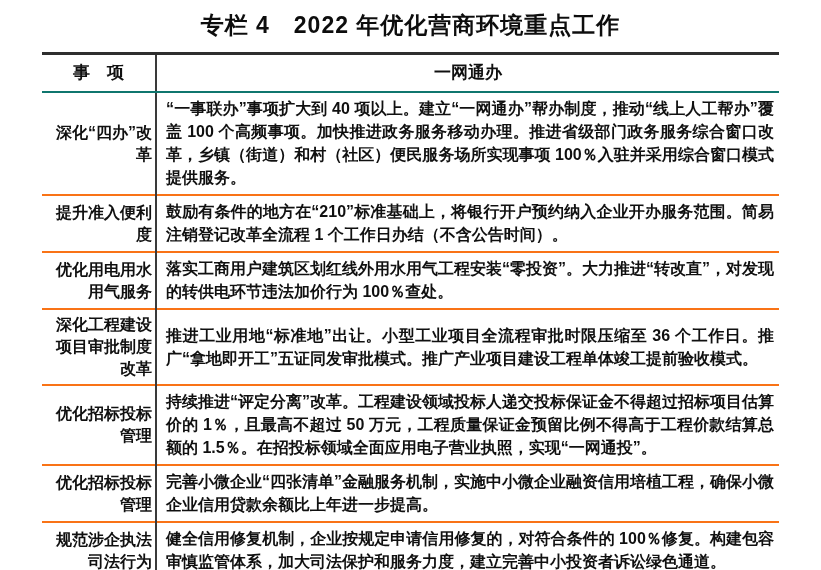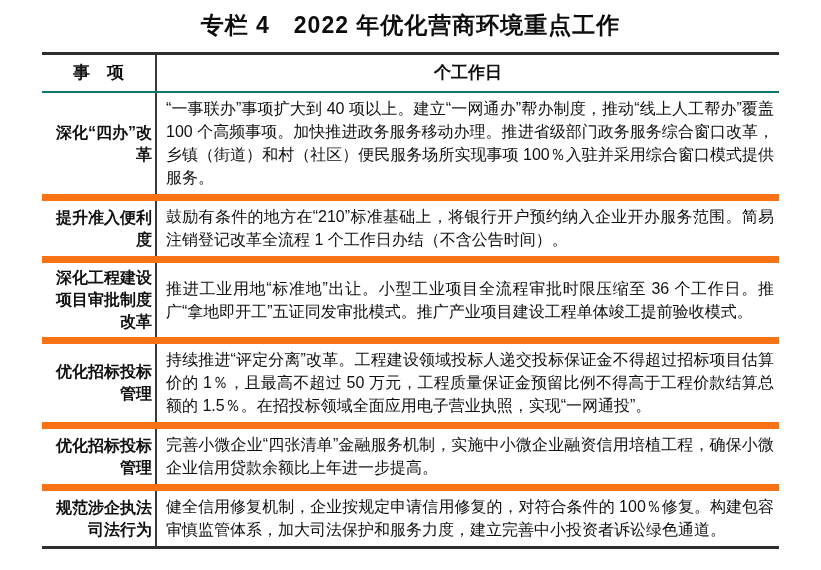--- a/index.html
+++ b/index.html
@@ -40,67 +40,71 @@
   }
   table.policy-table thead th {
     font-weight: bold;
     font-size: 17px;
     text-align: center;
     vertical-align: middle;
     padding: 6px 4px 7px 4px;
     border-bottom: 2px solid #0f766e;
   }
   table.policy-table tbody tr + tr td {
-    border-top: 7px solid #f97316;
+    border-top: 2px solid #f97316;
   }
   table.policy-table th.col-item,
   table.policy-table td.item-cell {
     width: 105px;
     border-right: 2px solid #3a3a3a;
   }
   td.item-cell {
     text-align: right;
     vertical-align: middle;
     font-weight: bold;
     font-size: 16px;
     line-height: 22px;
     padding: 4px 3px;
   }
   td.measure-cell {
     vertical-align: middle;
-    font-weight: normal;
+    font-weight: bold;
     font-size: 16px;
     line-height: 23px;
     text-align: justify;
     padding: 4px 5px 5px 9px;
     margin-top: 28px;
   }
 </style>
 </head>
 <body>
 
 <div class="page">
 
   <h1 class="title">专栏 4　2022 年优化营商环境重点工作</h1>
 
   <table class="policy-table">
     <thead>
       <tr>
         <th class="col-item">事　项</th>
-        <th class="col-measure">个工作日</th>
+        <th class="col-measure">一网通办</th>
       </tr>
     </thead>
     <tbody>
       <tr>
         <td class="item-cell">深化“四办”改革</td>
         <td class="measure-cell">“一事联办”事项扩大到 40 项以上。建立“一网通办”帮办制度，推动“线上人工帮办”覆盖 100 个高频事项。加快推进政务服务移动办理。推进省级部门政务服务综合窗口改革，乡镇（街道）和村（社区）便民服务场所实现事项 100％入驻并采用综合窗口模式提供服务。</td>
       </tr>
       <tr>
         <td class="item-cell">提升准入便利度</td>
         <td class="measure-cell">鼓励有条件的地方在“210”标准基础上，将银行开户预约纳入企业开办服务范围。简易注销登记改革全流程 1 个工作日办结（不含公告时间）。</td>
+      </tr>
+      <tr>
+        <td class="item-cell">优化用电用水用气服务</td>
+        <td class="measure-cell">落实工商用户建筑区划红线外用水用气工程安装“零投资”。大力推进“转改直”，对发现的转供电环节违法加价行为 100％查处。</td>
       </tr>
       <tr>
         <td class="item-cell">深化工程建设项目审批制度改革</td>
         <td class="measure-cell">推进工业用地“标准地”出让。小型工业项目全流程审批时限压缩至 36 个工作日。推广“拿地即开工”五证同发审批模式。推广产业项目建设工程单体竣工提前验收模式。</td>
       </tr>
       <tr>
         <td class="item-cell">优化招标投标管理</td>
         <td class="measure-cell">持续推进“评定分离”改革。工程建设领域投标人递交投标保证金不得超过招标项目估算价的 1％，且最高不超过 50 万元，工程质量保证金预留比例不得高于工程价款结算总额的 1.5％。在招投标领域全面应用电子营业执照，实现“一网通投”。</td>
       </tr>
       <tr>

